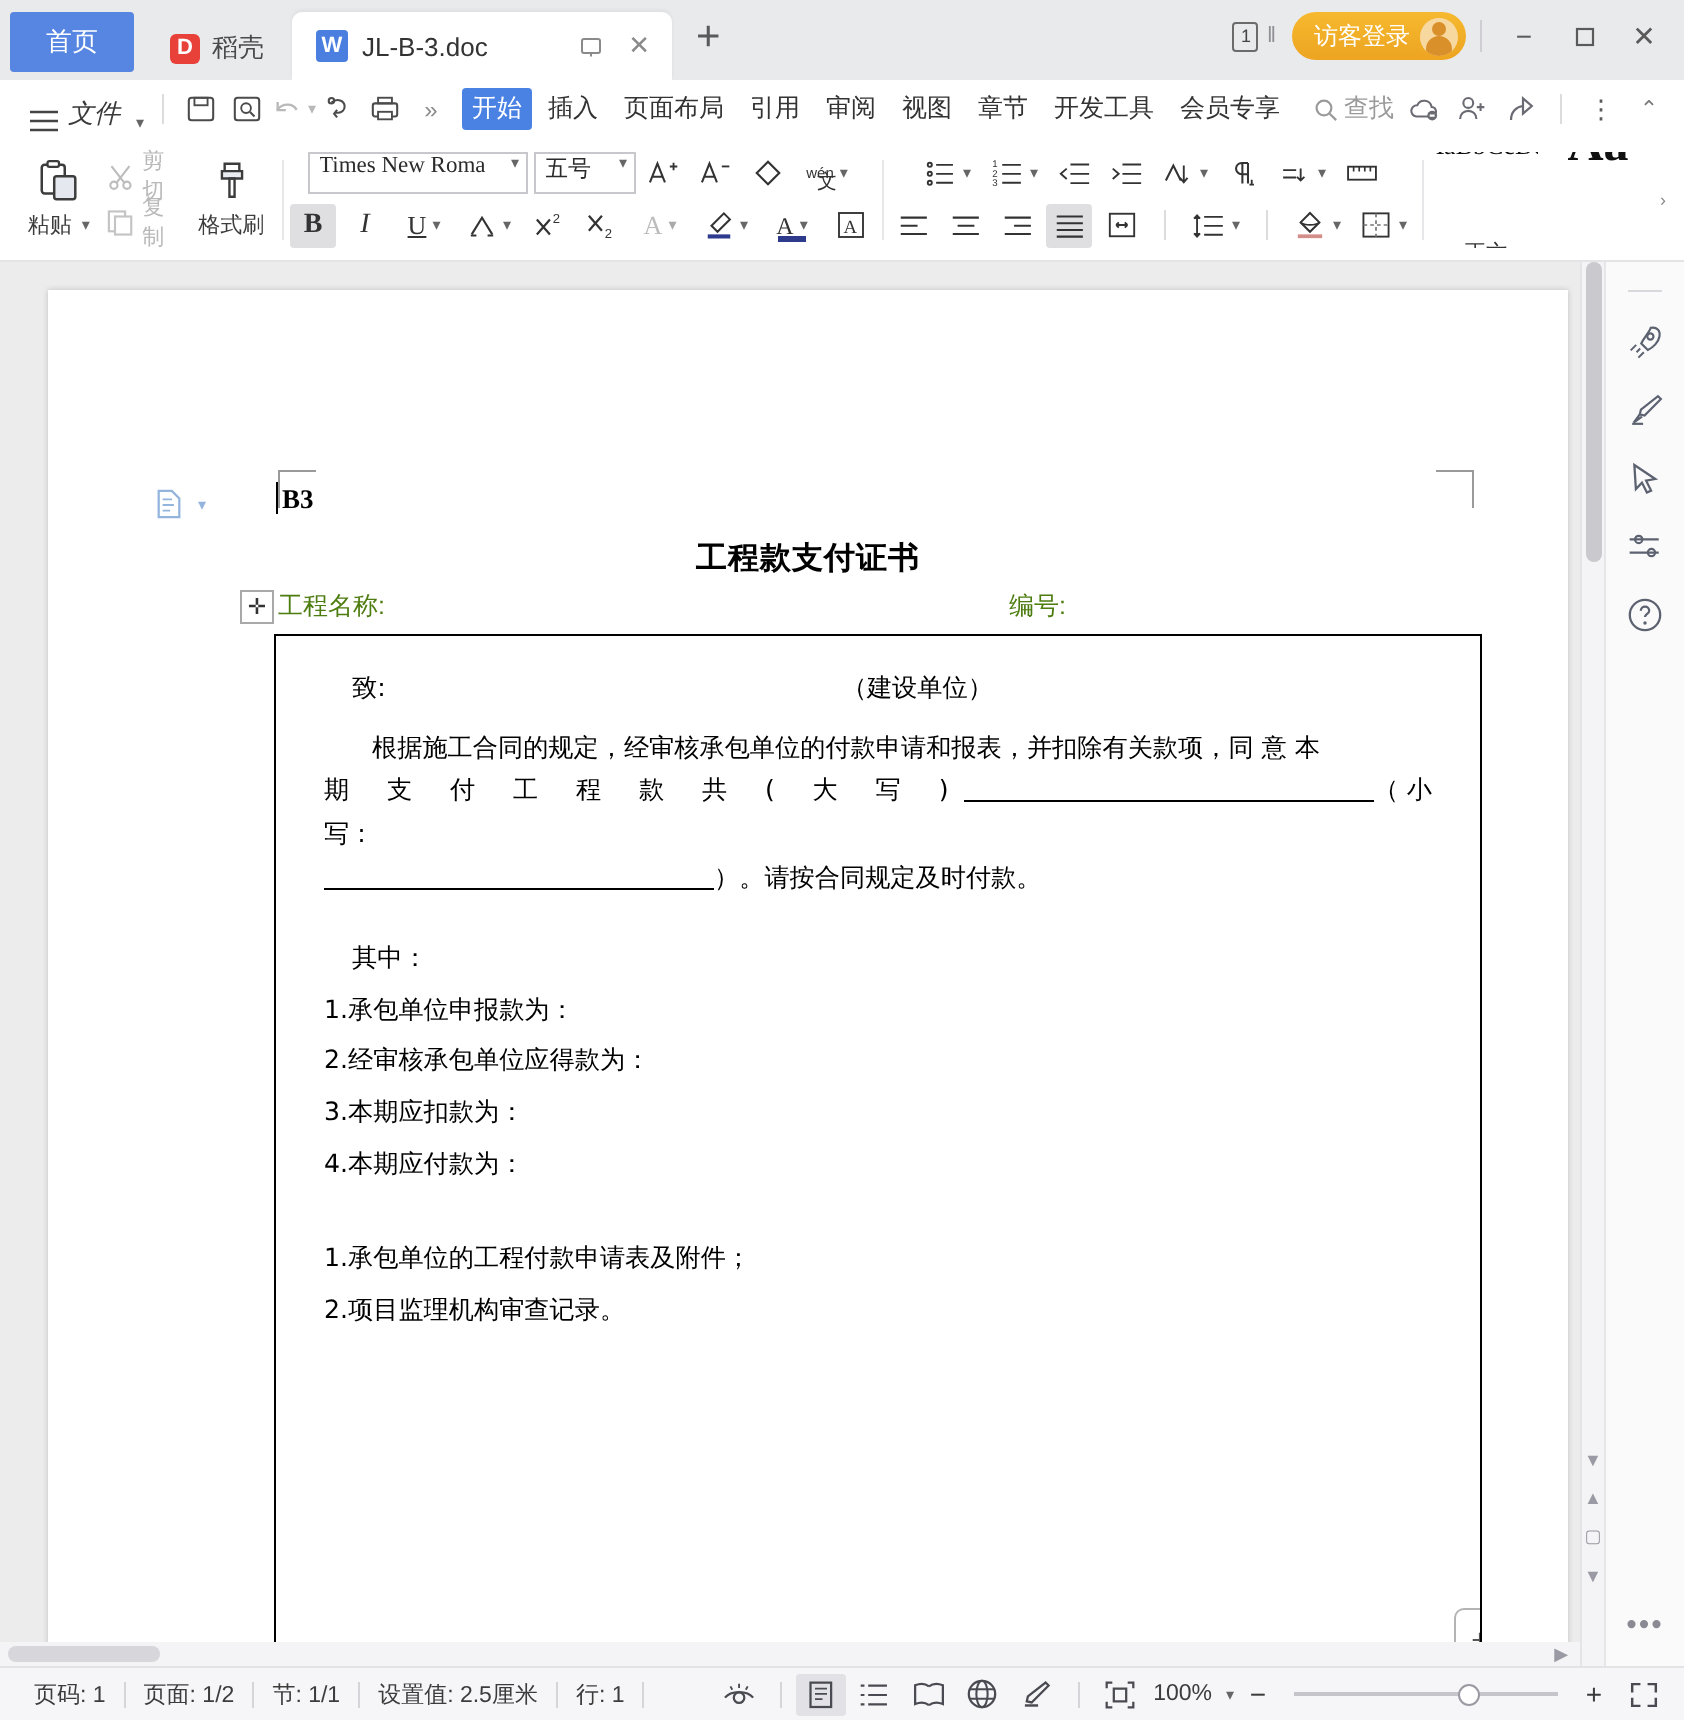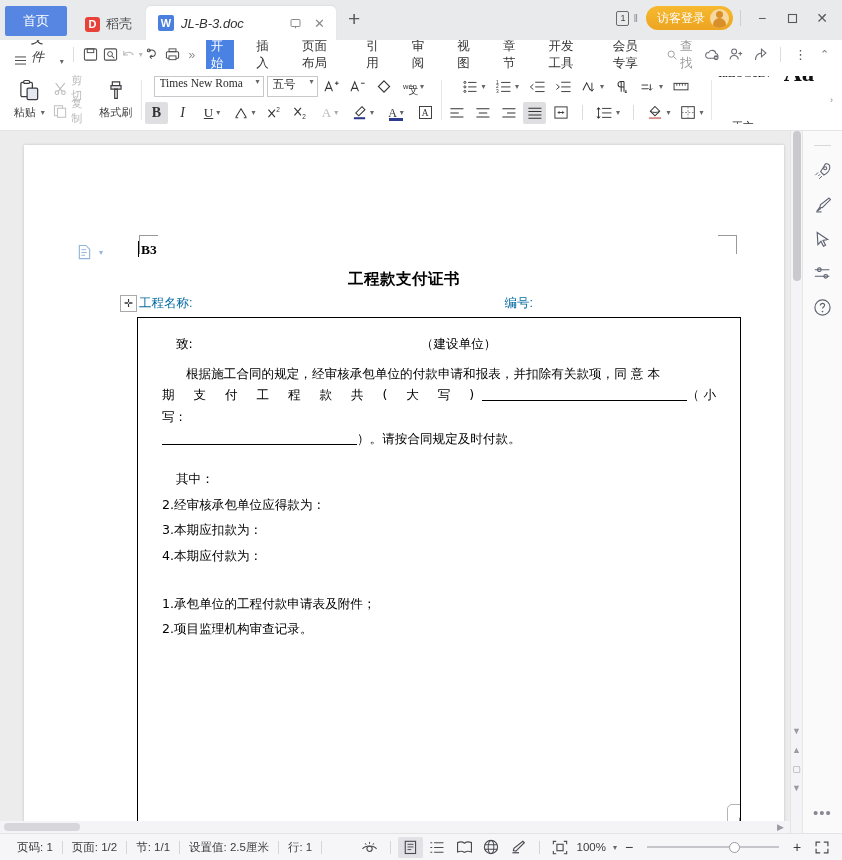--- a/index.html
+++ b/index.html
@@ -14,40 +14,40 @@
 
   
   .tabbar { height: 40px; background: #e9eaec; display: flex; align-items: flex-end; padding-left: 0; position: relative; flex: 0 0 40px; }
   .tab { height: 32px; display: flex; align-items: center; gap: 6px; padding: 0 14px; font-size: 13px; color: #444; cursor: default; position: relative; }
   .tab-home { background: #5686e1; color: #fff; height: 30px; border-radius: 2px; margin: 0 4px 4px 5px; padding: 0 18px; font-size: 13px; }
   .tab-docer { background: transparent; color: #4a4a4a; }
   .docer-ico { width: 15px; height: 15px; border-radius: 3px; background: #e8413a; color:#fff; font-size: 11px; line-height: 15px; text-align: center; font-weight: bold; }
   .tab-doc { background: #fff; height: 34px; border-radius: 5px 5px 0 0; min-width: 190px; padding: 0 8px 0 12px;
              display: flex; align-items: center; gap: 7px; font-size: 13px; color: #333; box-shadow: 0 -1px 2px rgba(0,0,0,.05); }
   .wicon { width: 16px; height: 16px; background: #4a7fe0; color: #fff; font-size: 11px; font-weight: bold; line-height: 16px; text-align: center; border-radius: 2px; }
-  .tab-doc .docname { flex: 1; white-space: nowrap; overflow: hidden; font-style: italic; }
+  .tab-doc .docname { flex: 1; white-space: nowrap; overflow: hidden; }
   .tab-ctl { color: #8a8a8a; font-size: 13px; padding: 0 3px; }
   .tab-plus { font-size: 21px; color: #5a5a5a; padding: 0 10px 2px 12px; font-weight: 300; align-self: center; }
   .tabbar-right { margin-left: auto; display: flex; align-items: center; gap: 2px; padding: 0 6px 4px 0; align-self: center; }
   .count-badge { border: 1.3px solid #6b6b6b; border-radius: 2px; font-size: 9px; color: #444; padding: 1px 3px; line-height: 11px; margin-right: 2px; }
   .login-pill { background: #f0a828; background: linear-gradient(#f6b92f,#eda421); color: #fff; font-size: 12px; height: 24px; border-radius: 12px;
                 display: flex; align-items: center; padding: 0 4px 0 11px; gap: 5px; }
   .login-av { width: 19px; height: 19px; border-radius: 50%; background: #f7d9a0; display:block; position: relative; overflow: hidden; }
   .login-av::after { content:""; position:absolute; width:13px; height:13px; border-radius:50%; background:#d98f2a; left:3px; top:9px; }
   .login-av::before { content:""; position:absolute; width:7px; height:7px; border-radius:50%; background:#d98f2a; left:6px; top:2px; }
   .winbtn { width: 28px; height: 28px; display: flex; align-items: center; justify-content: center; color: #5a5a5a; font-size: 14px; }
   .divline { width: 1px; height: 16px; background: #cfcfd3; margin: 0 5px; }
 
   
   .menubar { height: 29px; display: flex; align-items: center; padding-left: 10px; font-size: 12.5px; color: #3a3a3a; gap: 0; flex: 0 0 29px; background:#fff; }
   .mi { padding: 0 5px; height: 22px; display: flex; align-items: flex-end; gap: 4px; font-style: italic; }
   .file-menu { gap: 5px; font-size: 13px; padding-right: 2px; }
   .vsep { width: 1px; height: 15px; background: #dcdcdc; margin: 0 7px; }
   .qicon { width: 23px; height: 22px; display: flex; align-items: center; justify-content: center; color: #4b4b4b; }
-  .ribtabs { display: flex; align-items: center; gap: 17px; margin-left: 4px; }
+  .ribtabs { display: flex; align-items: center; gap: 3px; margin-left: 4px; }
   .rtab { padding: 2px 5px; font-size: 12.5px; color: #333; }
   .rtab.active { background: #4a82e4; color: #fff; border-radius: 2px; }
   .findbox { display: flex; align-items: center; gap: 3px; color: #9a9a9a; font-size: 12.5px; margin-left: 12px; }
   .menubar-right { margin-left: auto; display: flex; align-items: center; padding-right: 6px; gap: 1px; }
 
   
   .ribbon { height: 62px; display: flex; align-items: center; border-bottom: 1px solid #e4e4e6; padding: 0 4px; flex: 0 0 62px; background: #fff; position: relative; }
   .grp { display: flex; align-items: center; height: 58px; padding: 0 5px; position: relative; }
   .grp + .grp::before { content:""; position: absolute; left: 0; top: 9px; bottom: 9px; width: 1px; background: #e7e7e9; }
   .bigbtn { display: flex; flex-direction: column; align-items: center; justify-content: center; width: 42px; height: 54px; gap: 3px; font-size: 11px; color: #3c3c3c; }
@@ -77,21 +77,21 @@
   .docscroll { flex: 1; position: relative; overflow: hidden; background: #ececed; display: flex; justify-content: center; }
   .page { width: 760px; margin-left: 18px; margin-top: 14px; background: #fff; position: relative; box-shadow: 0 0 3px rgba(0,0,0,.18); height: 700px; }
   .corner { position: absolute; width: 19px; height: 19px; }
   .corner.tl { left: 115px; top: 90px; border-left: 1px solid #9a9a9a; border-top: 1px solid #9a9a9a; }
   .corner.tr { right: 47px; top: 90px; border-right: 1px solid #9a9a9a; border-top: 1px solid #9a9a9a; }
   .pageicon { position: absolute; left: 53px; top: 99px; display: flex; align-items: center; gap: 4px; color: #93b4dd; font-size: 14px; }
   .b3 { position: absolute; left: 117px; top: 97px; font-family: "Liberation Serif", serif; font-weight: bold; font-size: 13.5px; color: #000; }
   .b3::before { content:""; position: absolute; left: -3px; top: -1px; width: 1.4px; height: 16px; background: #000; }
   .doctitle { position: absolute; top: 124px; left: 0; width: 100%; text-align: center; font-size: 15.5px; font-weight: bold;
               color: #000; font-family: "DejaVu Sans", sans-serif; letter-spacing: .5px; }
-  .rowlabels { position: absolute; top: 150px; left: 115px; right: 47px; display: flex; font-size: 12.5px; color: #0369a1; }
+  .rowlabels { position: absolute; top: 150px; left: 115px; right: 47px; display: flex; font-size: 12.5px; color: #4d7c0f; }
   .rowlabels .l2 { margin-left: 312px; }
   .movehandle { position: absolute; left: 96px; top: 150px; width: 17px; height: 17px; border: 1px solid #a9a9a9; background: #fff;
                 display: flex; align-items: center; justify-content: center; font-size: 11px; color: #333; }
   .tablebox { position: absolute; left: 113px; top: 172px; right: 43px; bottom: -60px; border: 1.6px solid #000; background: #fff; overflow: hidden; }
   .tcontent { padding: 20px 24px 0 24px; font-size: 12.6px; color: #000; line-height: 1.0; font-family: "DejaVu Sans", sans-serif; }
   .ln { margin-bottom: 12px; white-space: nowrap; }
   .ln.head { display: flex; }
   .ln.head .zhi { padding-left: 14px; }
   .ln.head .unit { margin-left: 228px; }
   .para { text-align: justify; line-height: 1.72; margin-bottom: 2px; }
@@ -577,20 +577,21 @@
 
             <div class="para">
               <span style="display:inline-block;width:24px;"></span><span>根据施工合同的规定，经审核承包单位的付款申请和报表，并扣除有关款项，同 意 本</span><br>
               <span class="wide">期 支 付 工 程 款 共 ( 大 写 )</span><span class="blank" style="width:205px;"></span><span>（ 小 写 :</span><br>
               <span class="blank" style="width:195px;"></span><span>）。请按合同规定及时付款。</span>
             </div>
 
             <div class="gap"></div>
 
             <div class="li ind">其中：</div>
+            <div class="li">1.承包单位申报款为：</div>
             <div class="li">2.经审核承包单位应得款为：</div>
             <div class="li">3.本期应扣款为：</div>
             <div class="li">4.本期应付款为：</div>
 
             <div class="gap"></div>
 
             <div class="li">1.承包单位的工程付款申请表及附件；</div>
             <div class="li">2.项目监理机构审查记录。</div>
           </div>
           <div class="plus-handle">+</div>

